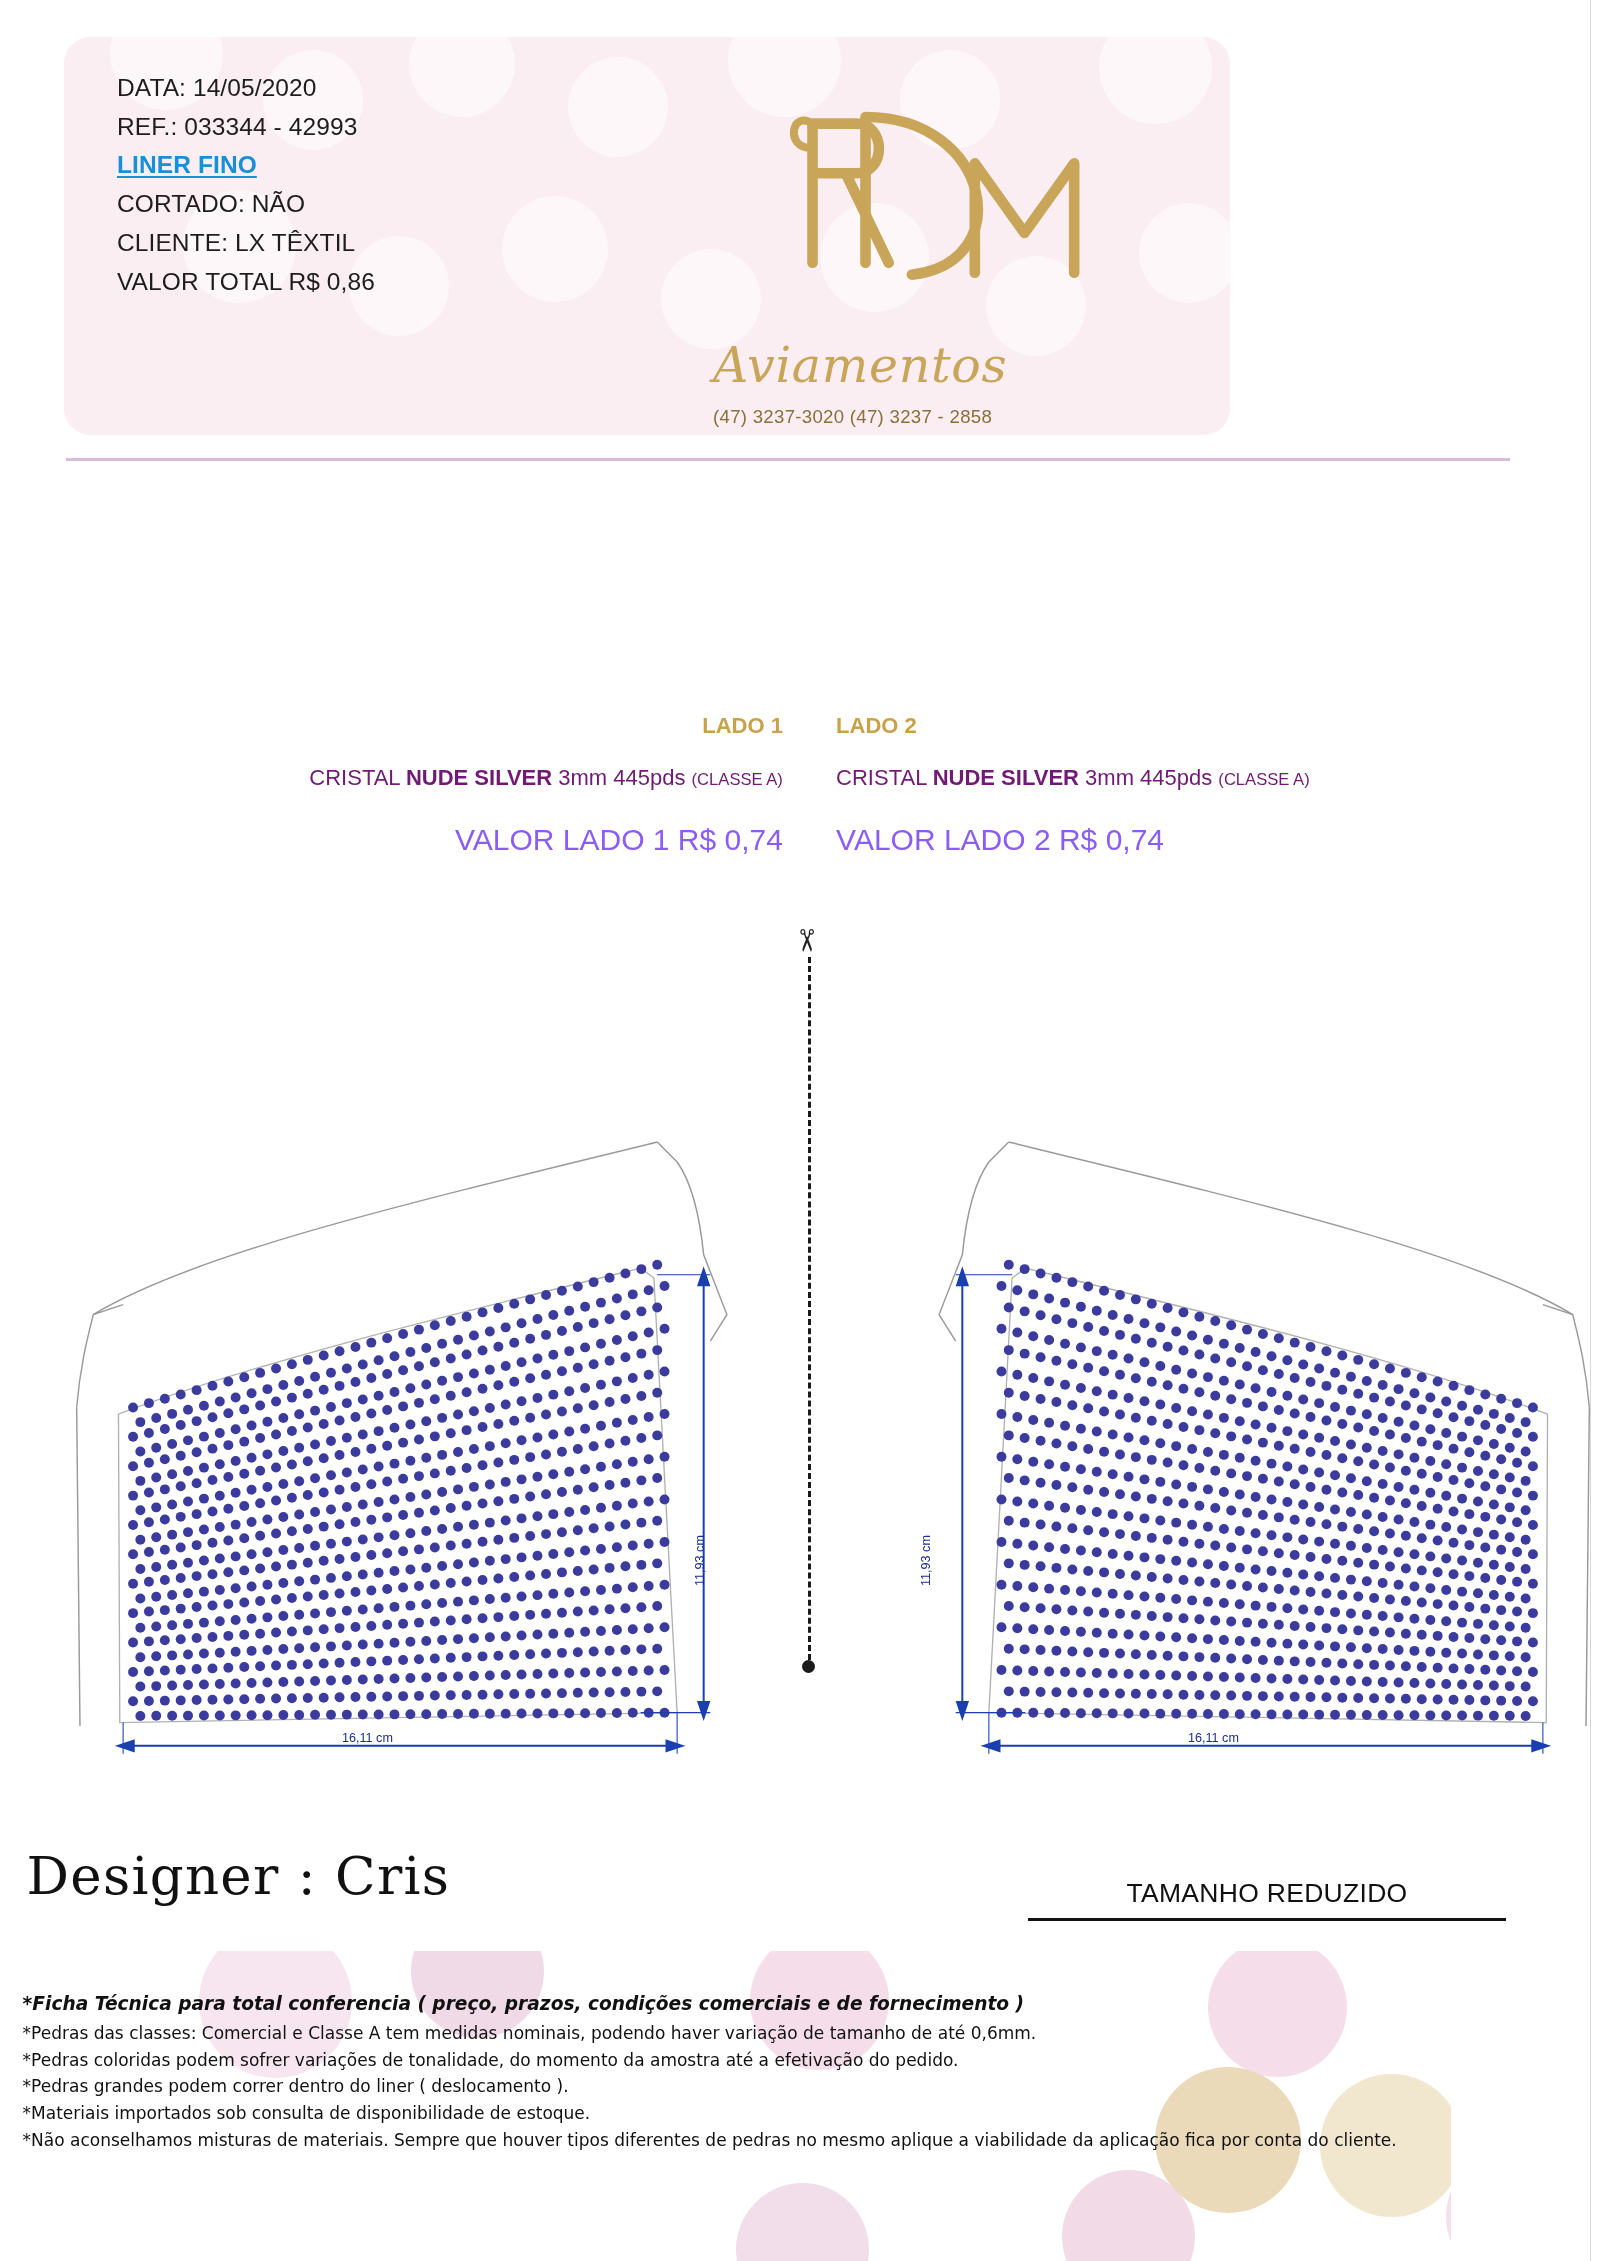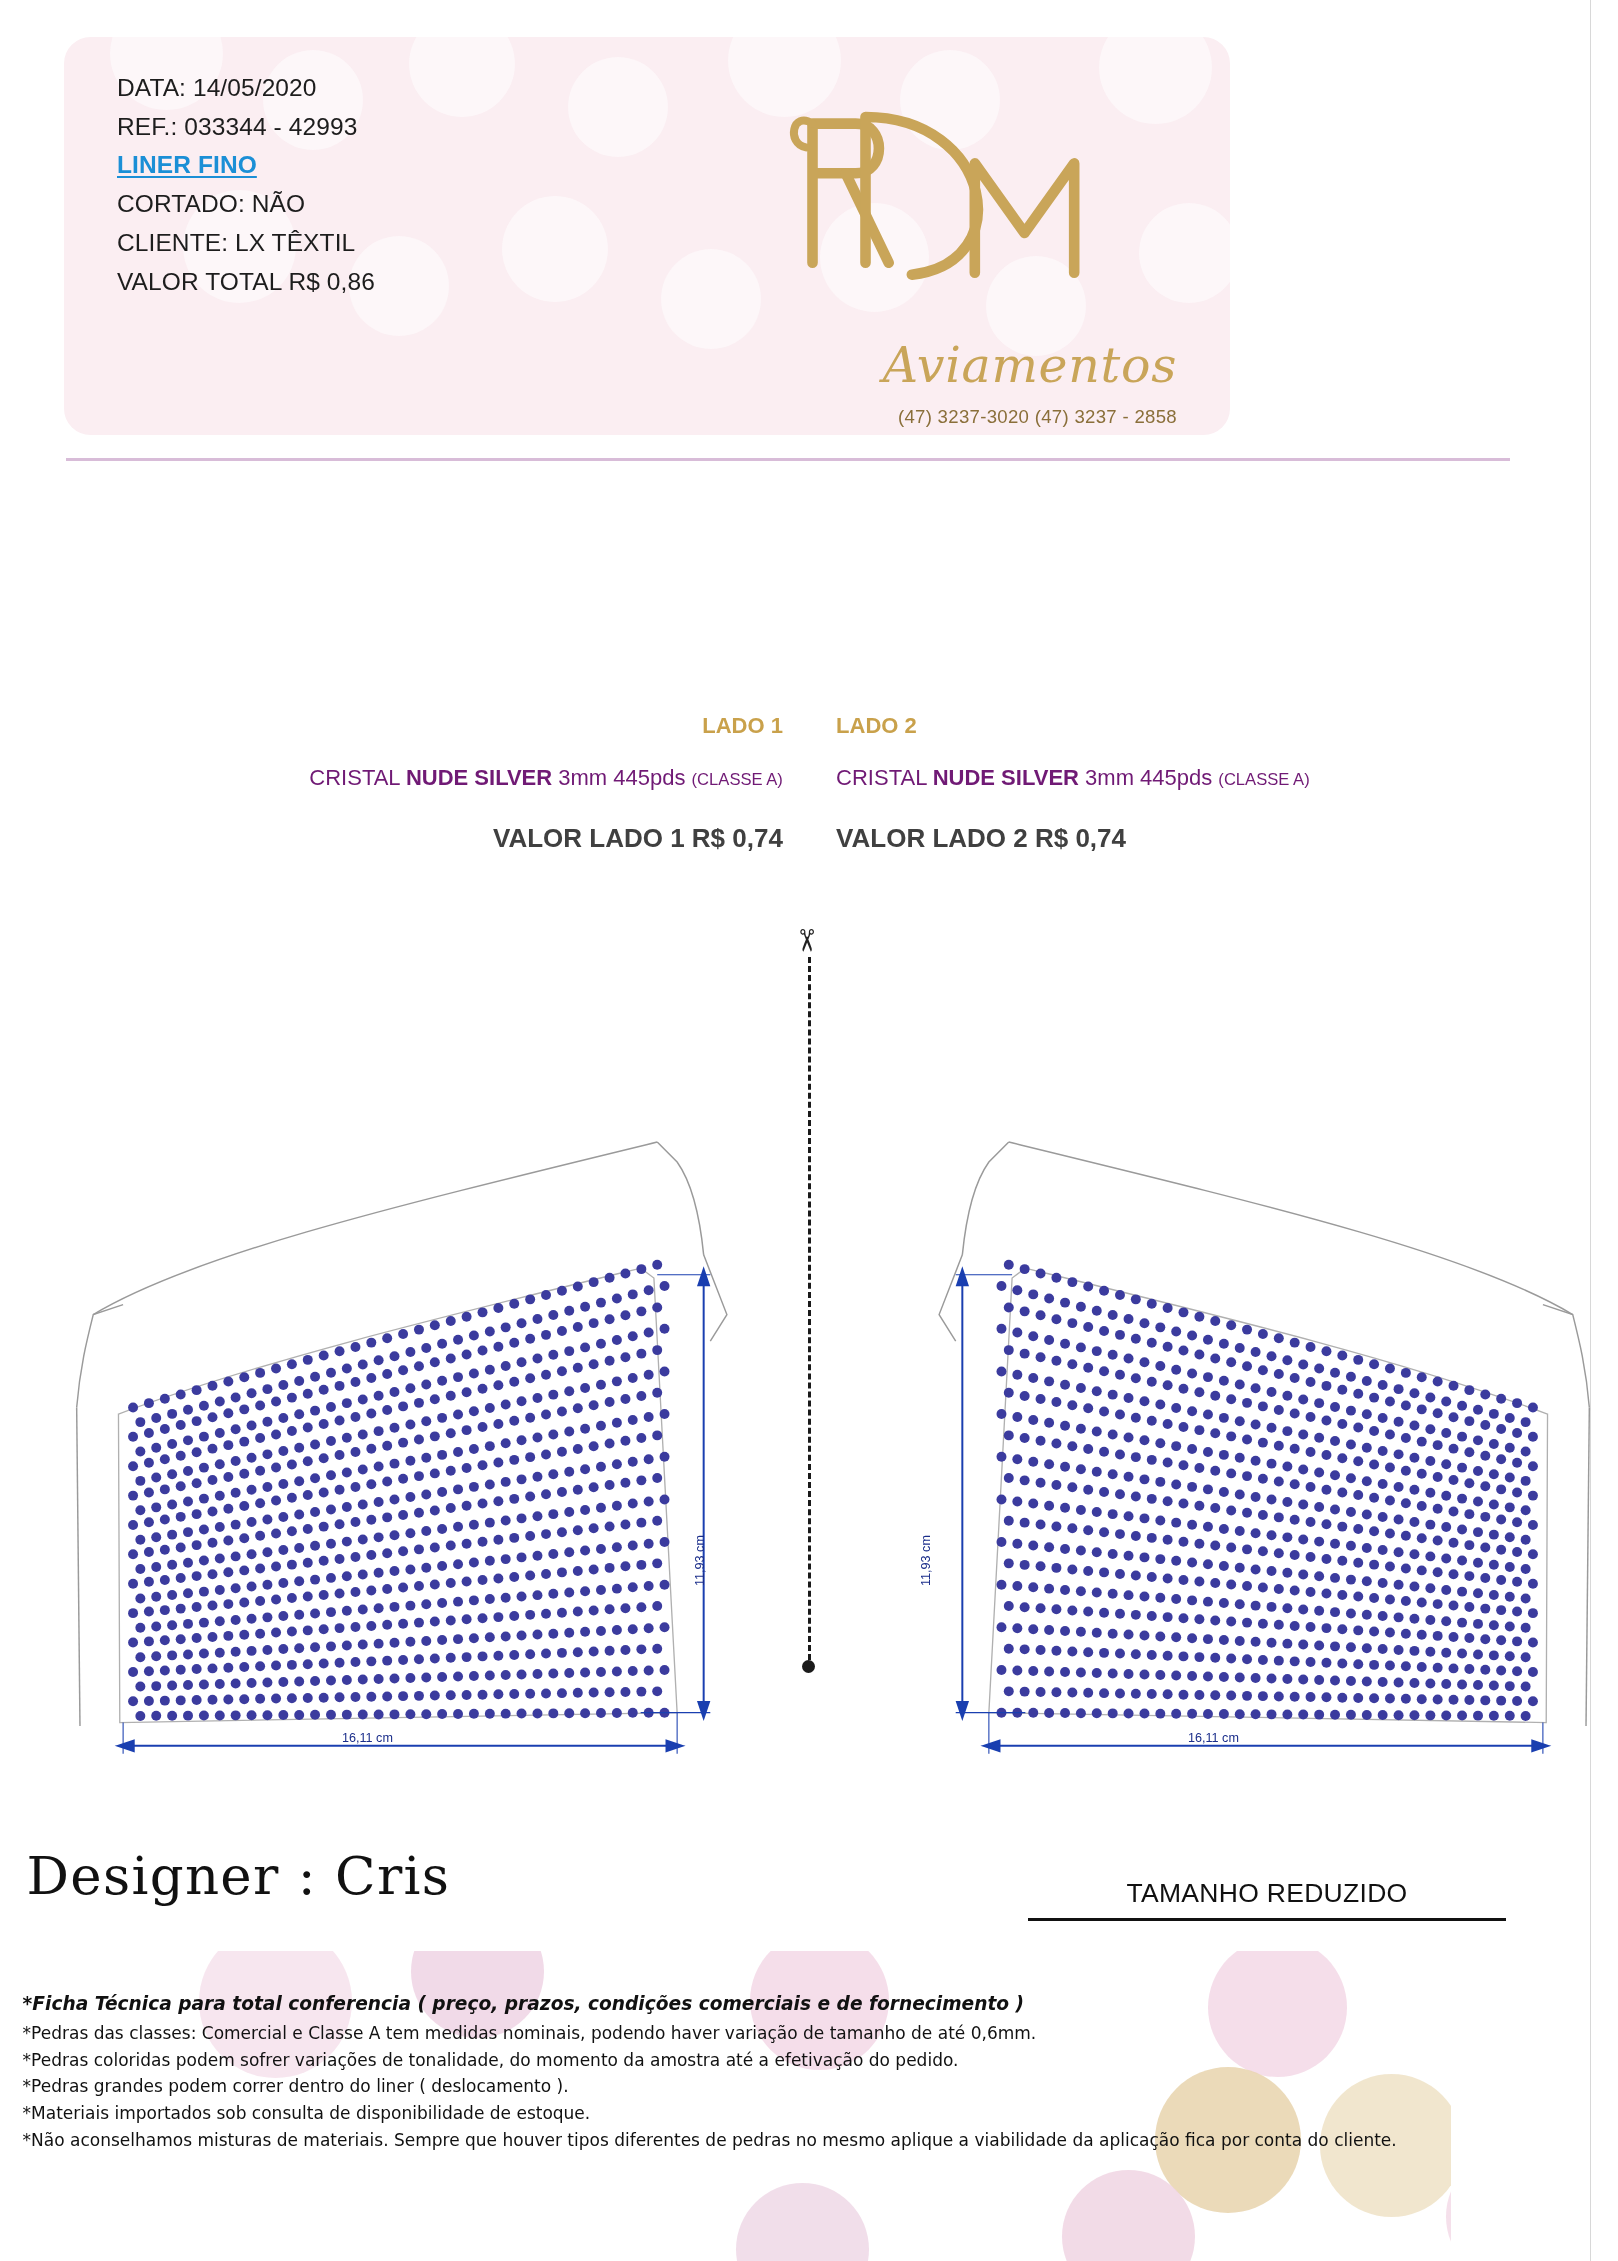--- a/index.html
+++ b/index.html
@@ -66,21 +66,21 @@
     text-underline-offset: 3.3px;
   }
 
   
   .logo-block {
     position: absolute;
     right: 53px;
     top: 26.5px;
     width: 464px;
     height: 372px;
-    text-align: right;
+    text-align: left;
   }
   .logo-mark {
     position: relative;
     height: 265px;
     width: 464px;
   }
   .logo-brand {
     position: absolute;
     left: 0; right: 0;
     bottom: 42px;
@@ -162,23 +162,23 @@
   }
   .lado-desc {
     font-size: 22px;
     color: #701a75;
     white-space: nowrap;
     margin-bottom: 32px;
   }
   .lado-desc b { font-weight: bold; }
   .lado-desc .small { font-size: 16.6px; }
   .lado-value {
-    color: #404040;
-    font-weight: bold;
-    font-size: 26px;
+    color: #8b5cf6;
+    font-weight: normal;
+    font-size: 30px;
   }
   .col-left { text-align: right; padding-right: 6.6px; }
   .col-right { text-align: left; padding-left: 6.6px; }
 
   
   .art {
     position: absolute;
     left: 0;
     top: 916px;
     width: 1619px;

